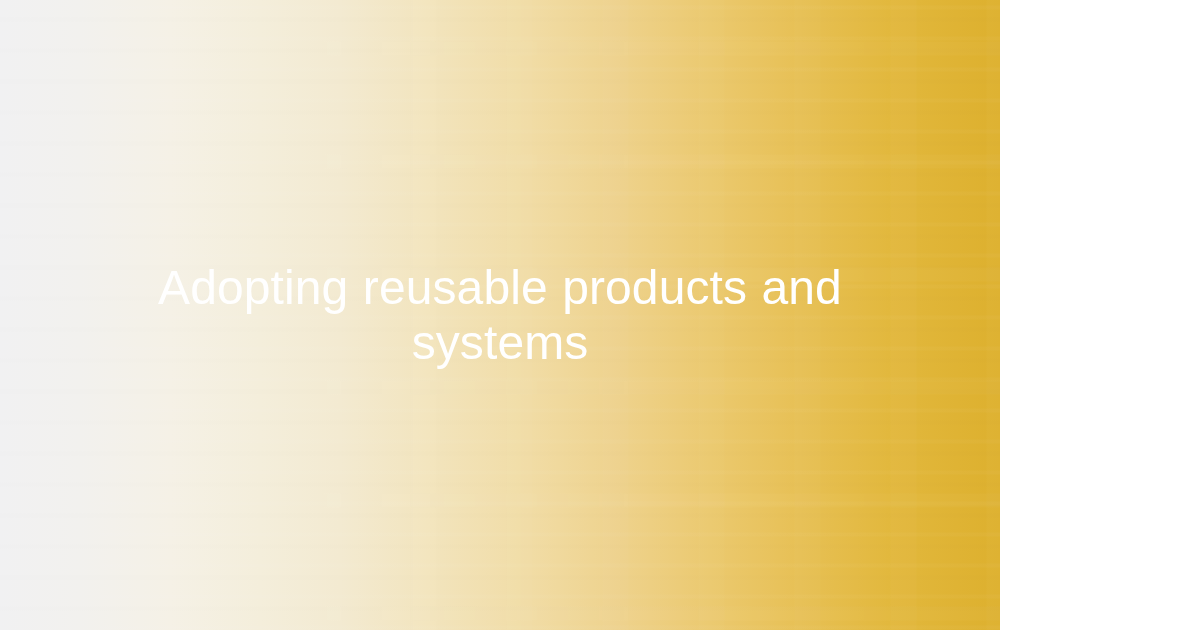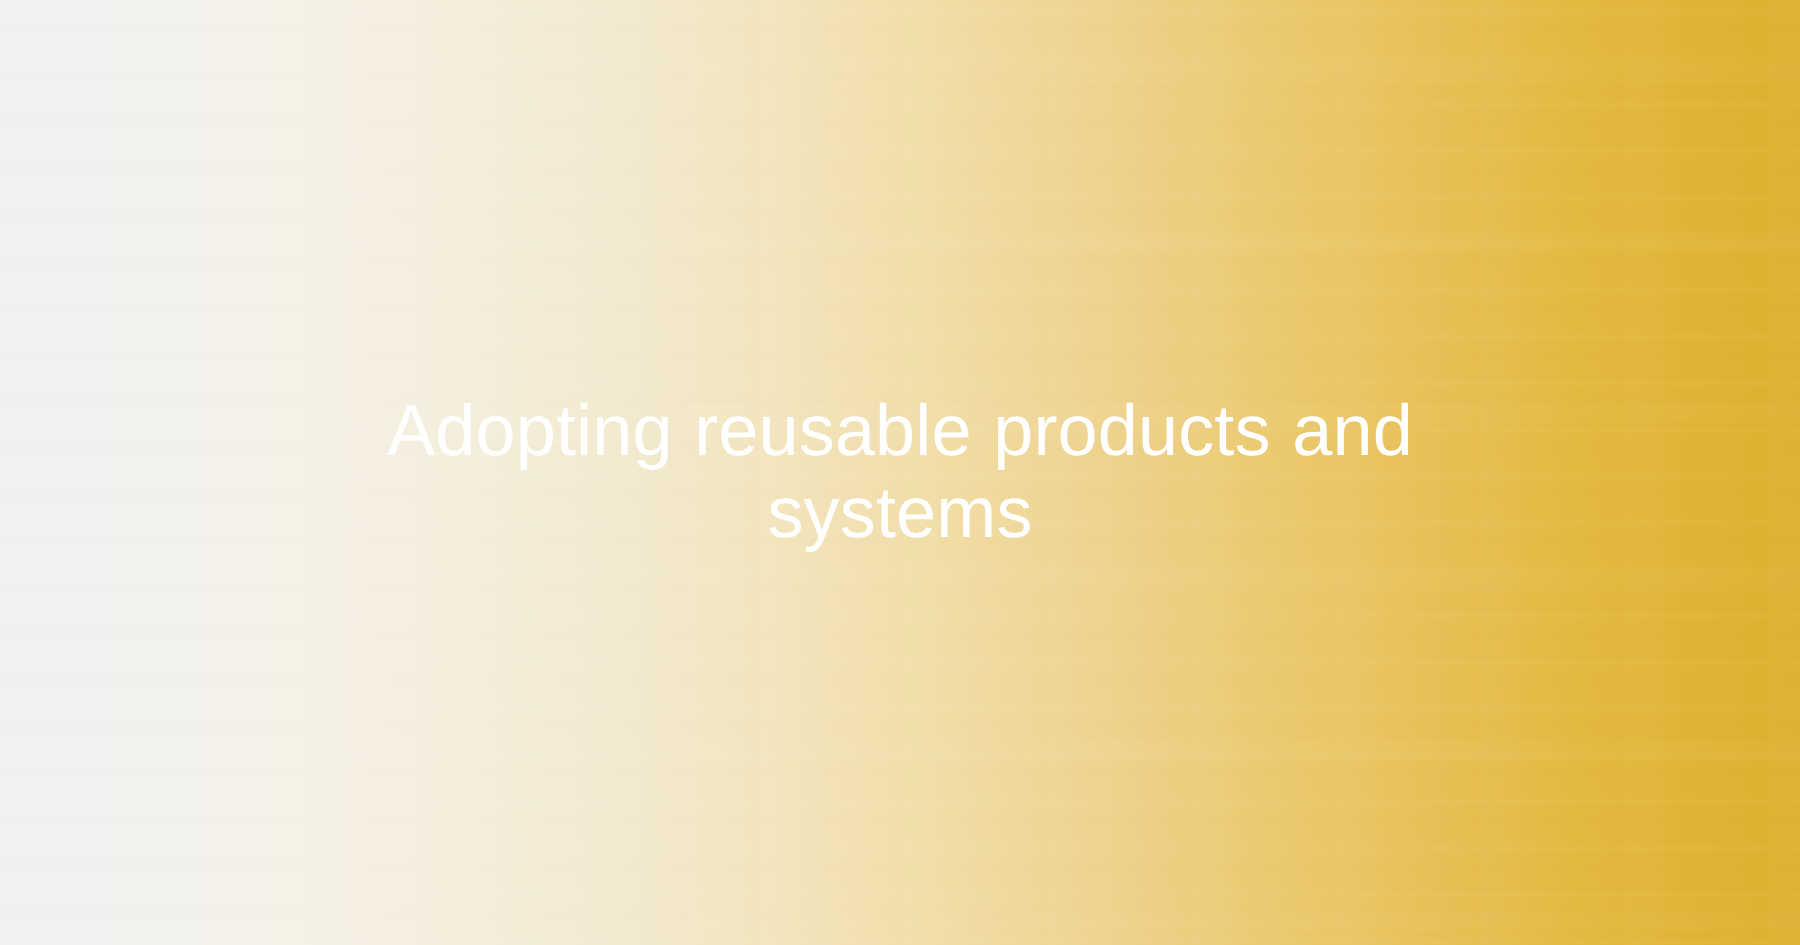--- a/index.html
+++ b/index.html
@@ -9,21 +9,21 @@
     background: #ffffff;
   }
 
   body {
     font-family: "Liberation Sans", "DejaVu Sans", sans-serif;
   }
 
   
   .banner {
     position: relative;
-    width: 1200px;
+    width: 1000px;
     height: 630px;
     overflow: hidden;
     box-sizing: border-box;
   }
 
   
   .banner-bg {
     position: absolute;
     inset: 0;
     background-image: linear-gradient(

